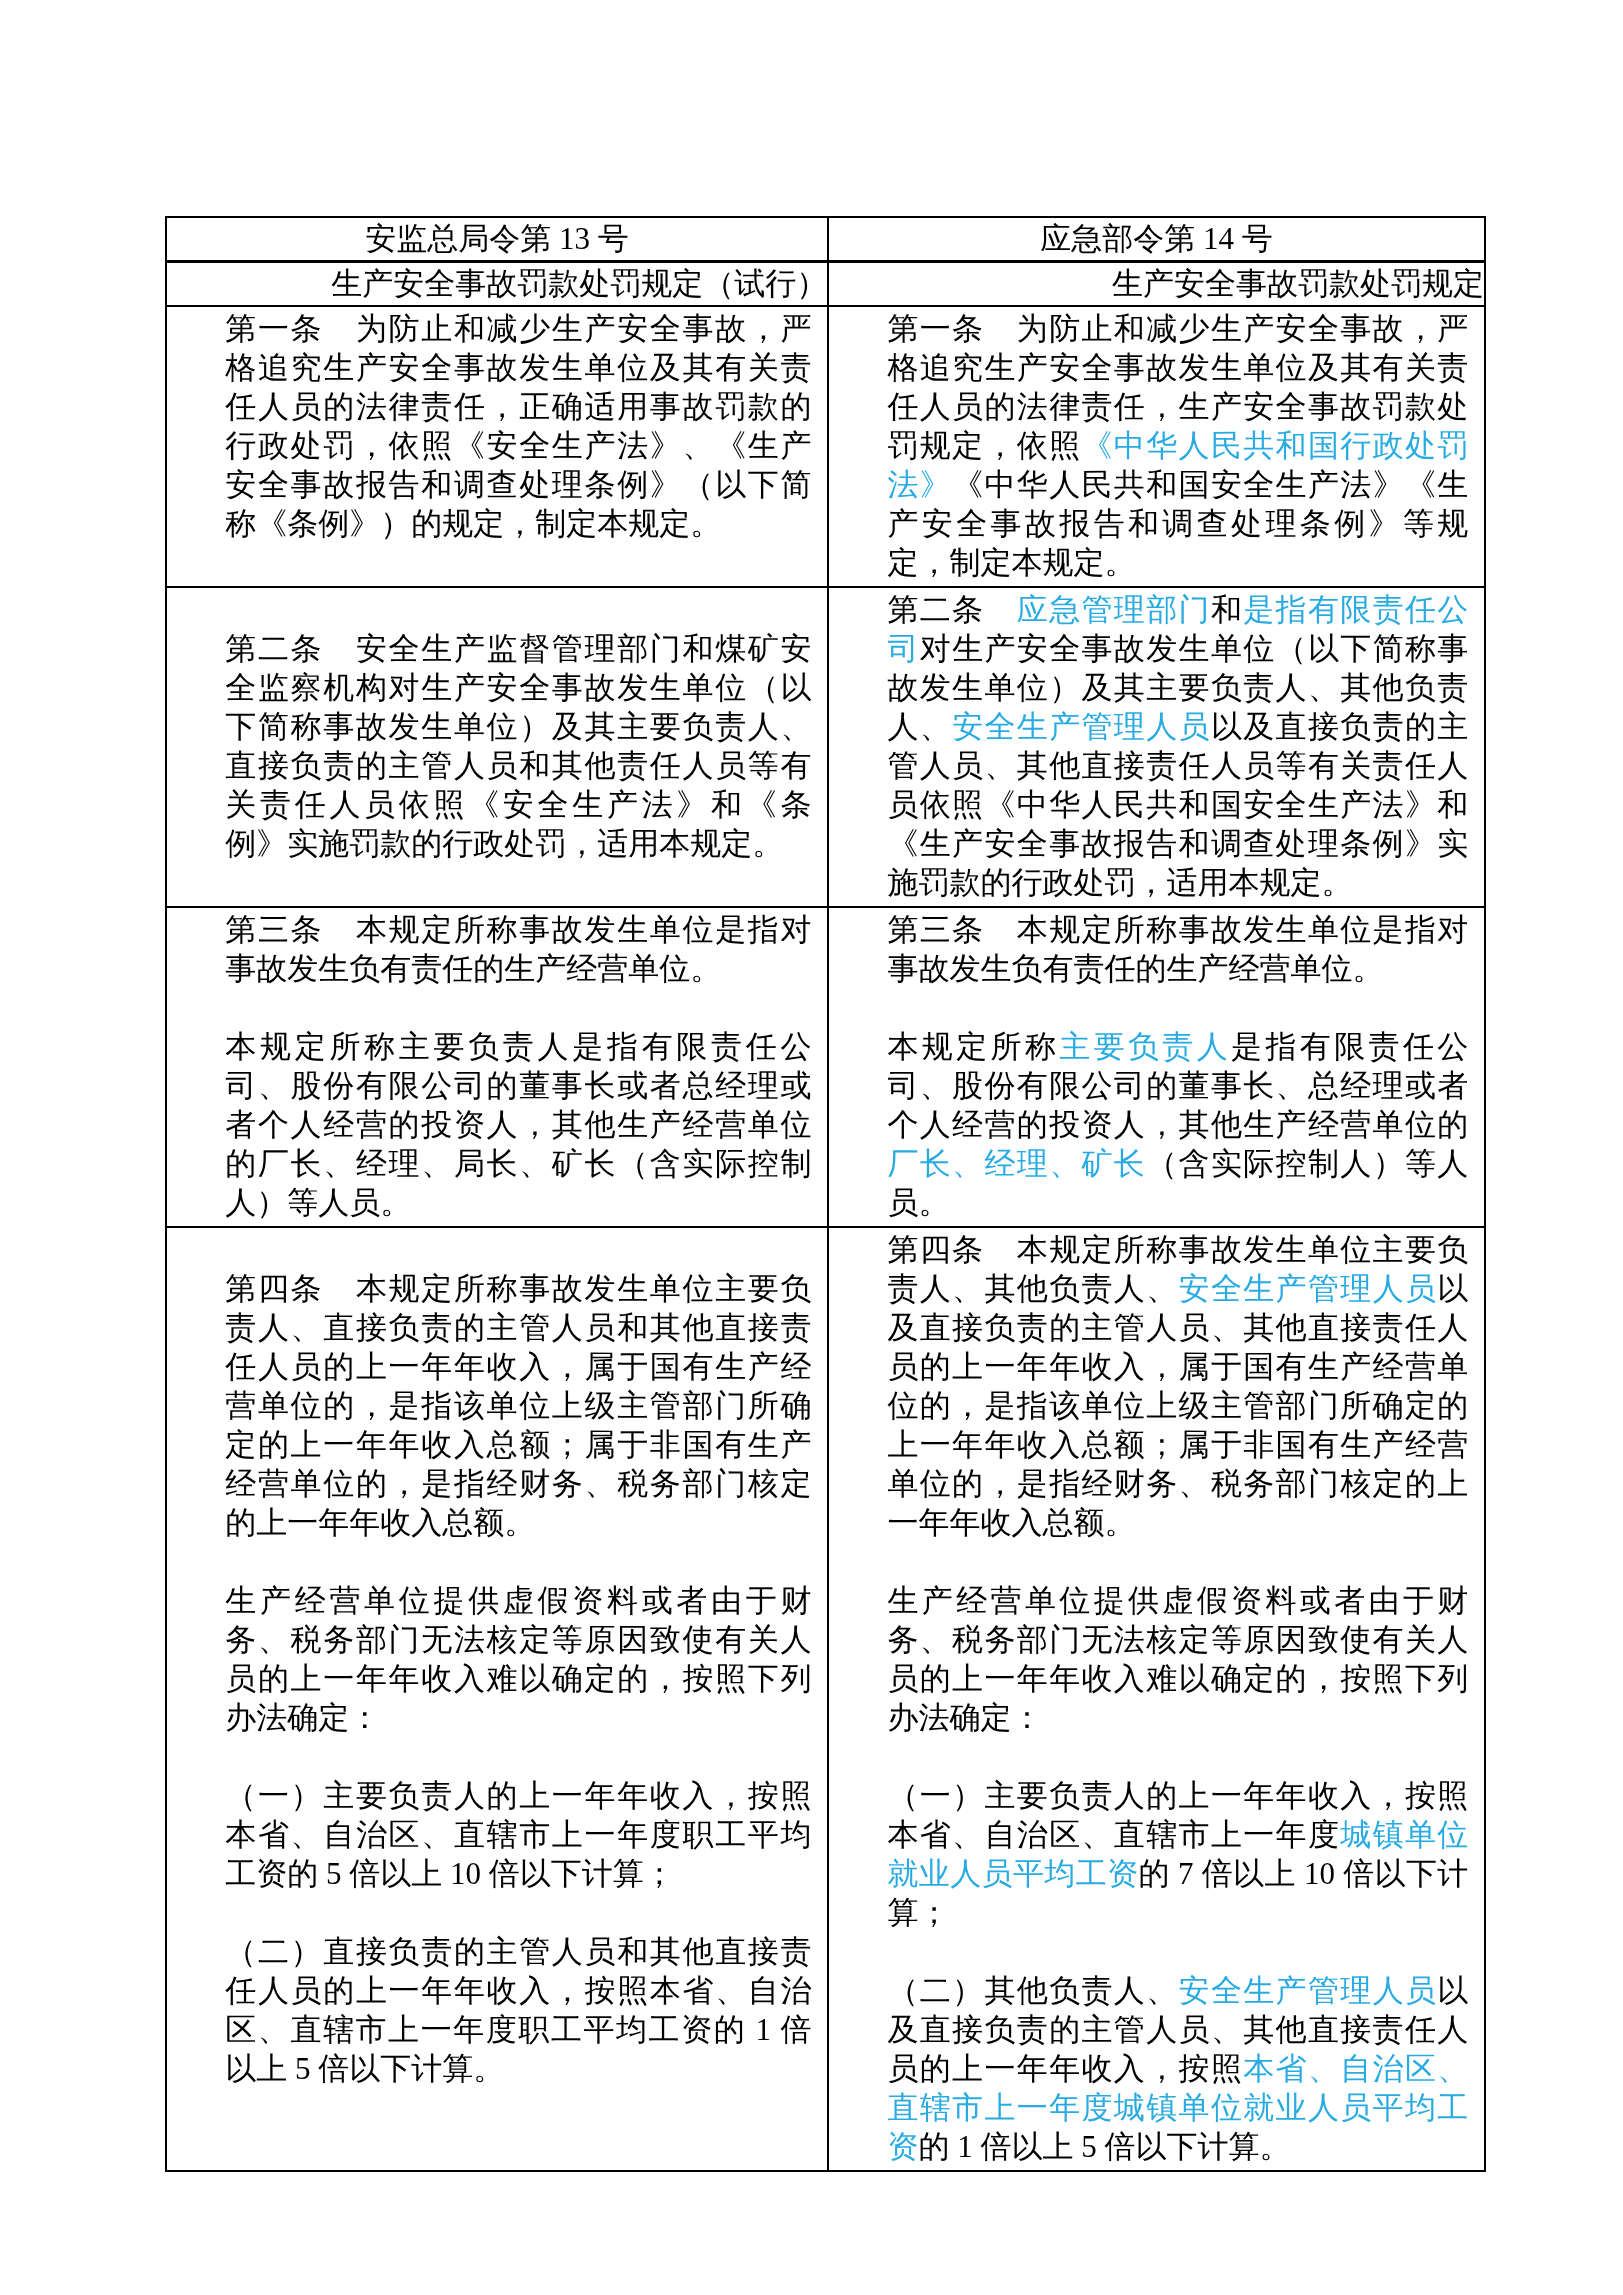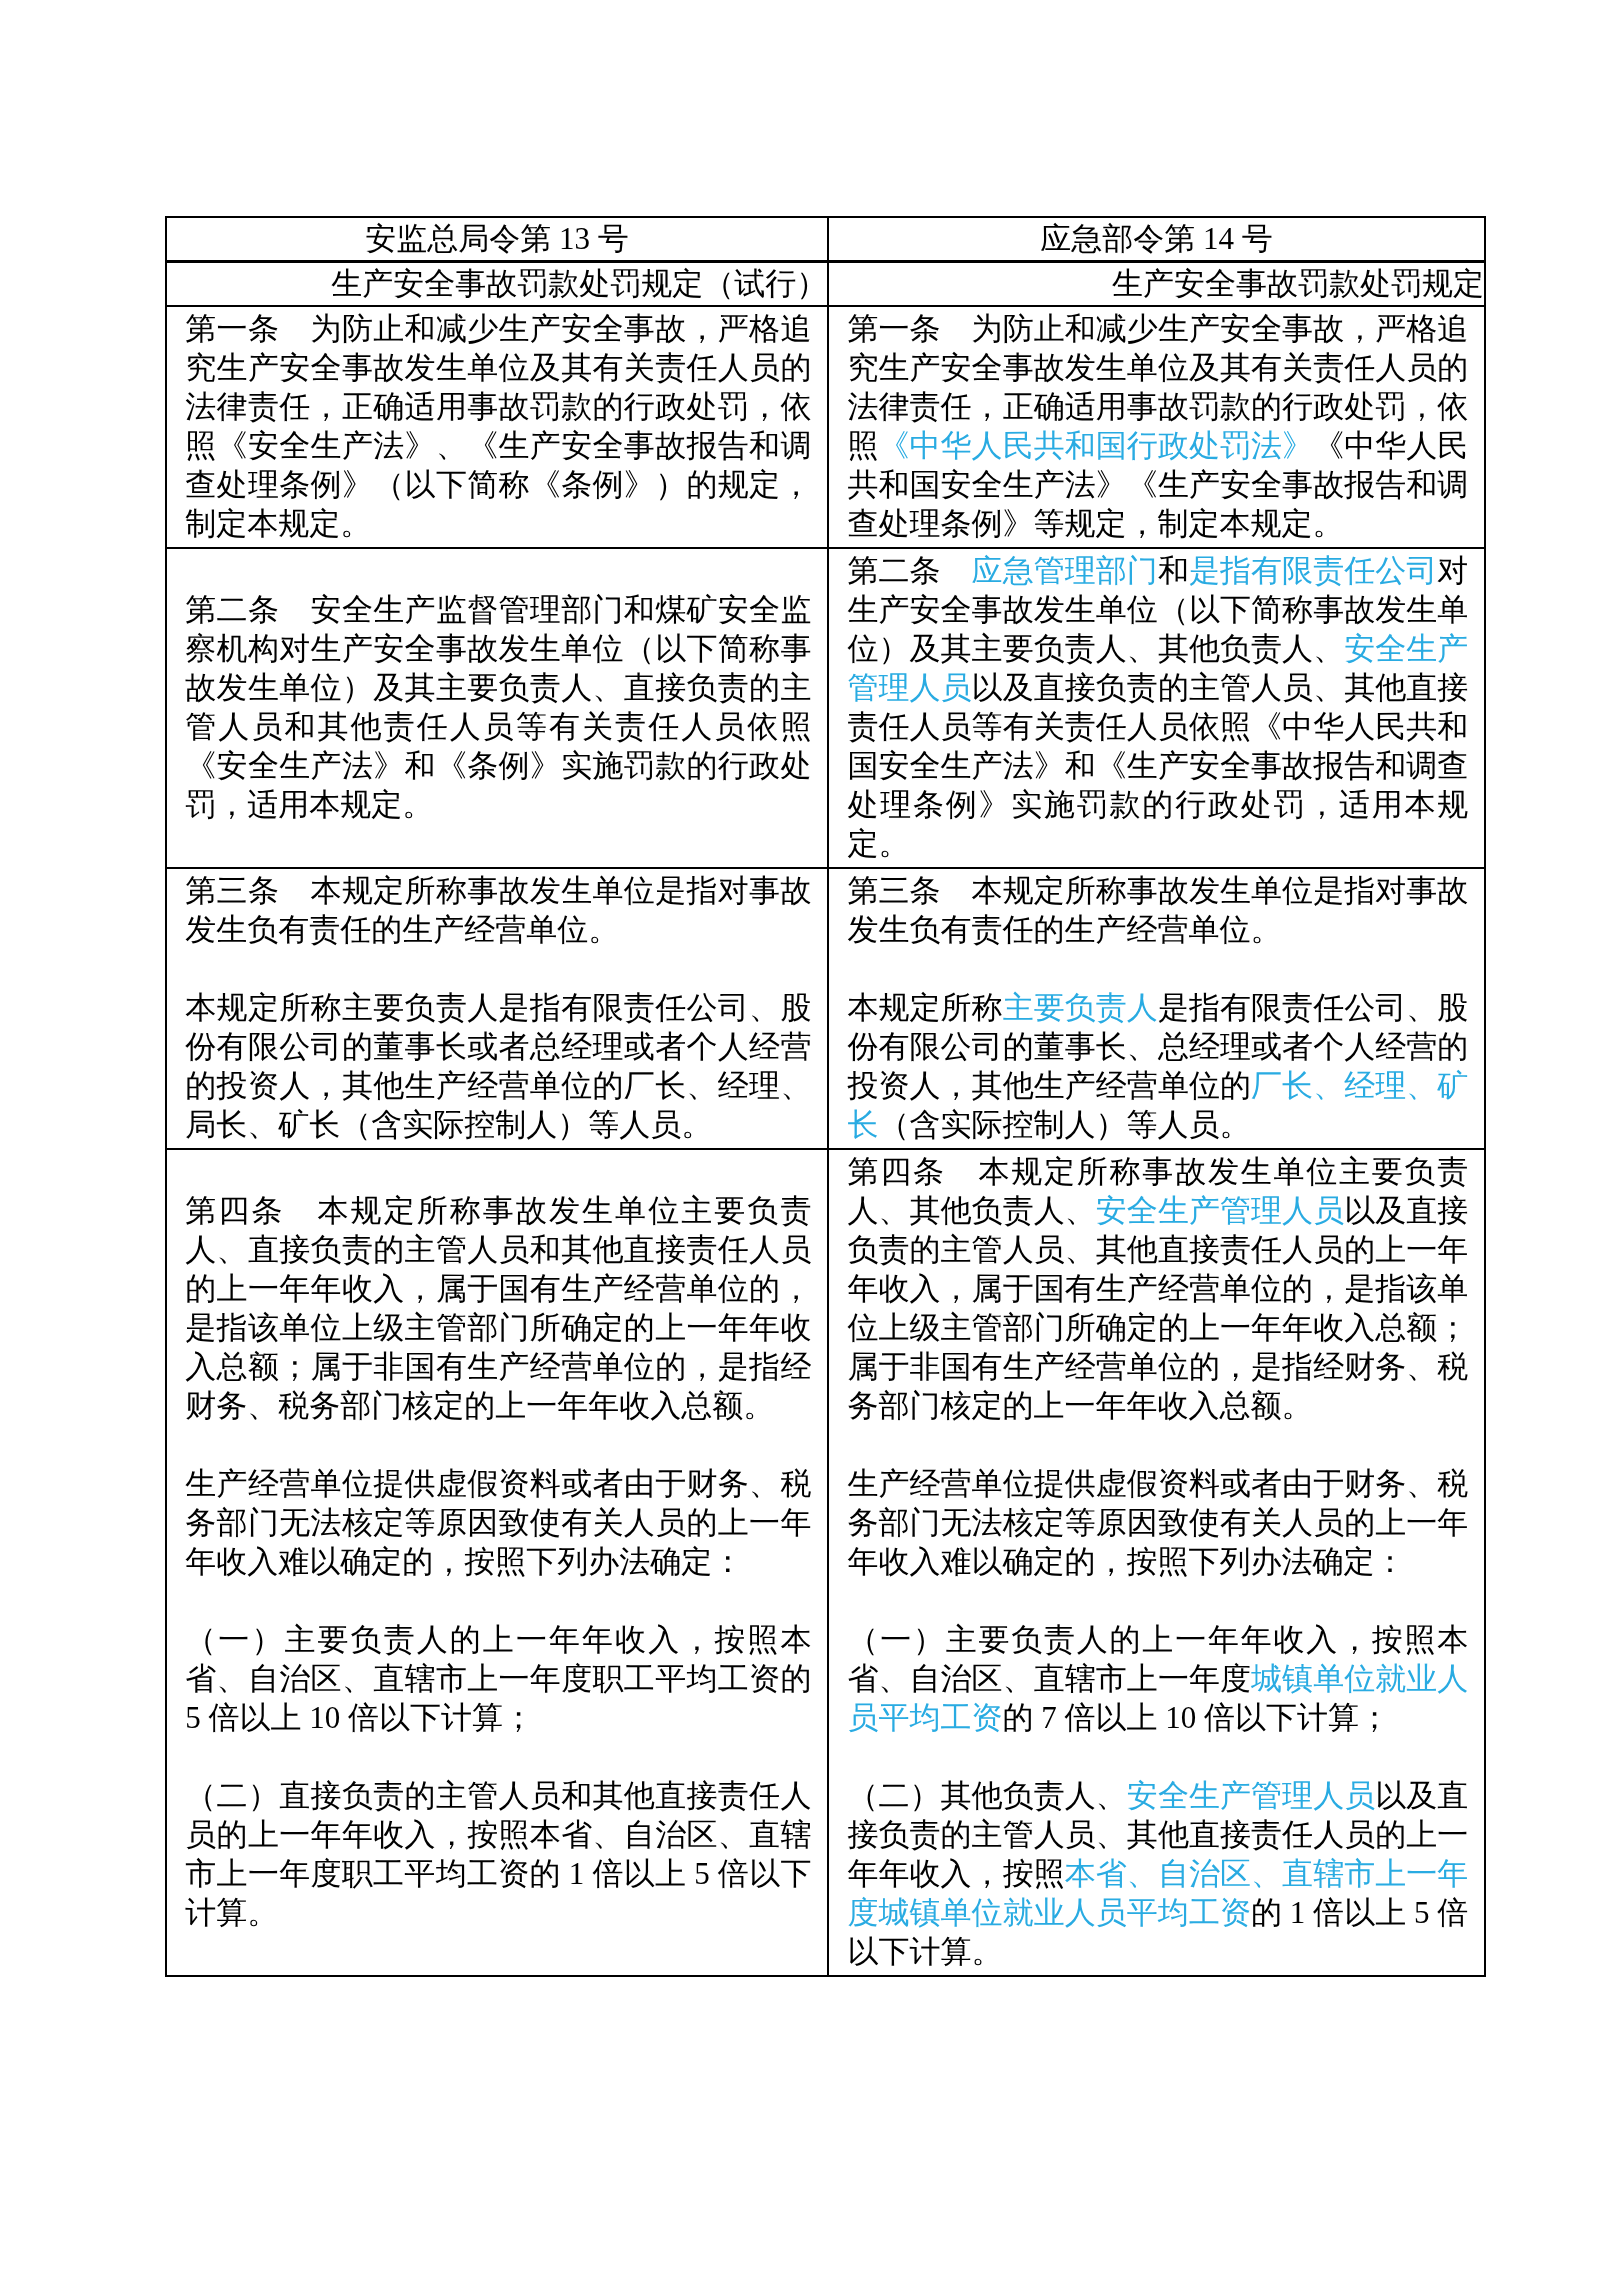--- a/index.html
+++ b/index.html
@@ -45,20 +45,21 @@
   }
   tbody.rows td {
     font-size: 31px;
     line-height: 39px;
     padding: 2px 15.7px 3.9px 18.3px;
     text-align: justify;
     vertical-align: top;
   }
   .para {
     min-height: 39px;
+    margin-left: 40px;
   }
   .hl {
     color: var(--hl, #29ABE2);
   }
 </style>
 </head>
 <body>
 
 <div class="page">
   <table class="doc-table">
@@ -75,21 +76,21 @@
         <td>生产安全事故罚款处罚规定（试行）</td>
         <td>生产安全事故罚款处罚规定</td>
       </tr>
     </thead>
     <tbody class="rows">
         <tr>
           <td>
             <div class="para"><span class="">第一条　为防止和减少生产安全事故，严格追究生产安全事故发生单位及其有关责任人员的法律责任，正确适用事故罚款的行政处罚，依照《安全生产法》、《生产安全事故报告和调查处理条例》（以下简称《条例》）的规定，制定本规定。</span></div>
           </td>
           <td>
-            <div class="para"><span class="">第一条　为防止和减少生产安全事故，严格追究生产安全事故发生单位及其有关责任人员的法律责任，正确适用事故罚款的行政处罚，依照</span><span class="hl">《中华人民共和国行政处罚法》</span><span class="">《中华人民共和国安全生产法》《生产安全事故报告和调查处理条例》等规定，制定本规定。</span></div>
+            <div class="para"><span class="">第一条　为防止和减少生产安全事故，严格追究生产安全事故发生单位及其有关责任人员的法律责任，生产安全事故罚款处罚规定，依照</span><span class="hl">《中华人民共和国行政处罚法》</span><span class="">《中华人民共和国安全生产法》《生产安全事故报告和调查处理条例》等规定，制定本规定。</span></div>
           </td>
         </tr>
         <tr>
           <td>
             <div class="para">&nbsp;</div>
             <div class="para"><span class="">第二条　安全生产监督管理部门和煤矿安全监察机构对生产安全事故发生单位（以下简称事故发生单位）及其主要负责人、直接负责的主管人员和其他责任人员等有关责任人员依照《安全生产法》和《条例》实施罚款的行政处罚，适用本规定。</span></div>
           </td>
           <td>
             <div class="para"><span class="">第二条　</span><span class="hl">应急管理部门</span><span class="">和</span><span class="hl">是指有限责任公司</span><span class="">对生产安全事故发生单位（以下简称事故发生单位）及其主要负责人、其他负责人、</span><span class="hl">安全生产管理人员</span><span class="">以及直接负责的主管人员、其他直接责任人员等有关责任人员依照《中华人民共和国安全生产法》和《生产安全事故报告和调查处理条例》实施罚款的行政处罚，适用本规定。</span></div>
           </td>

